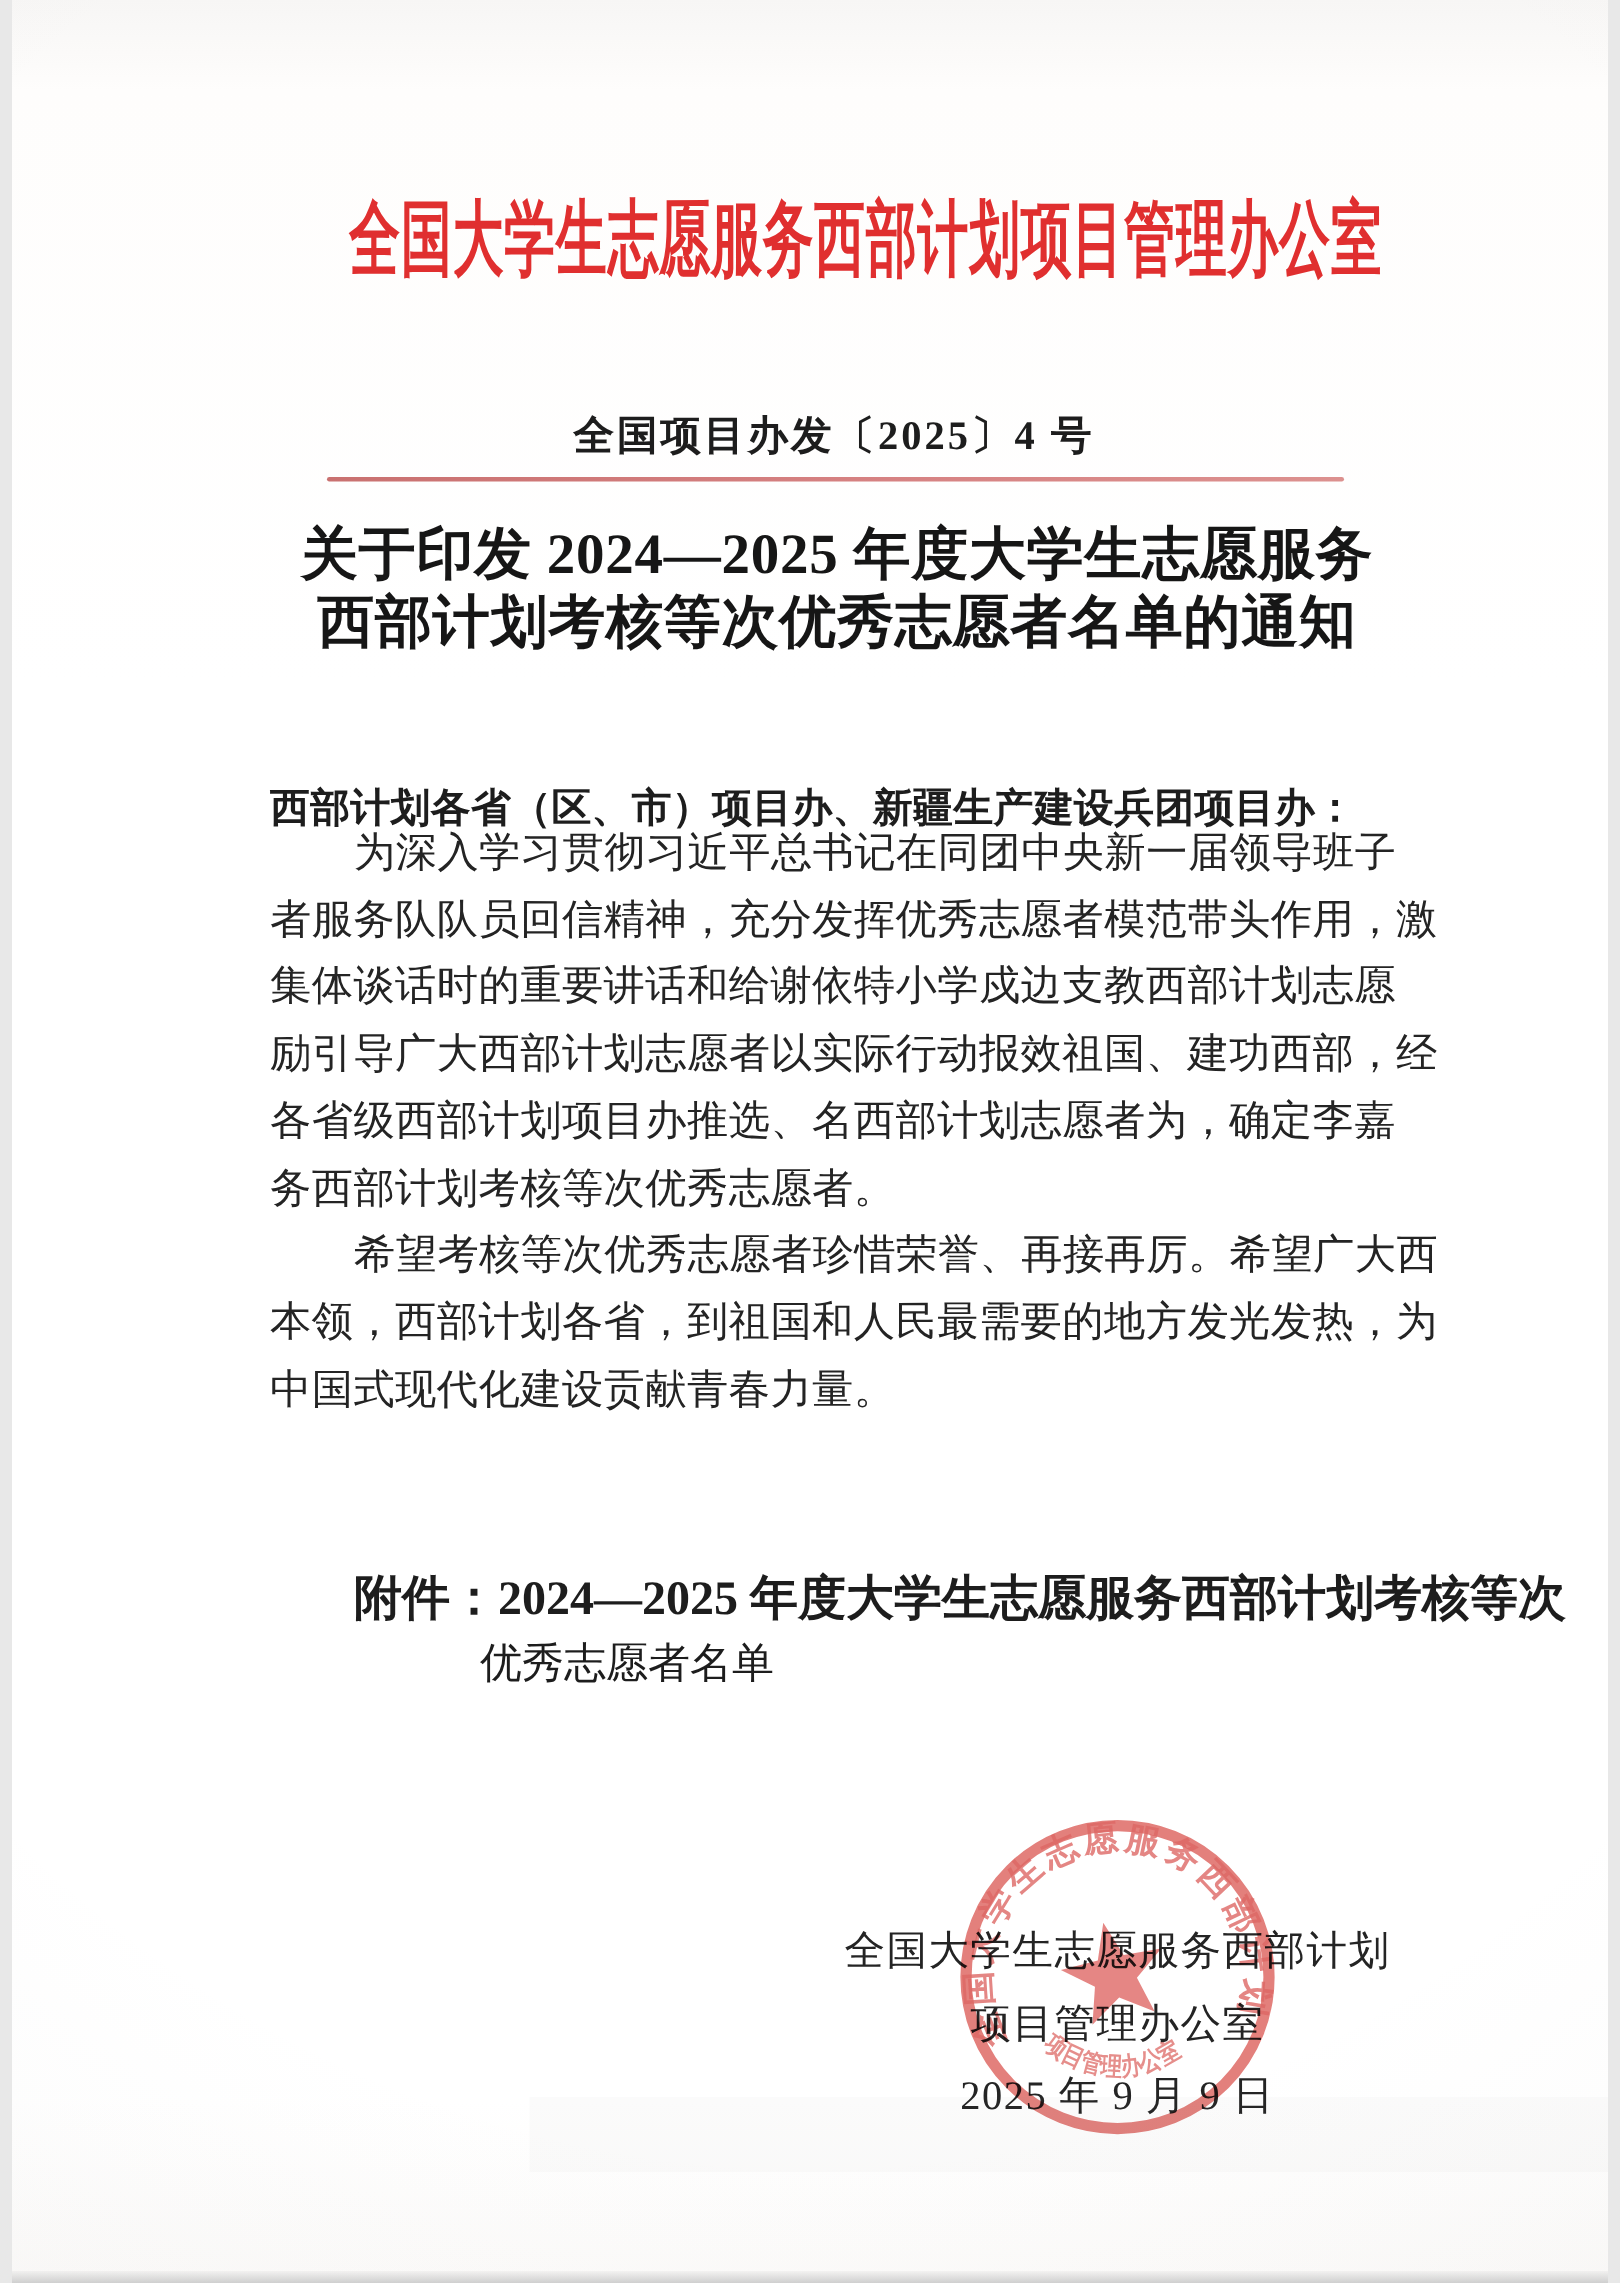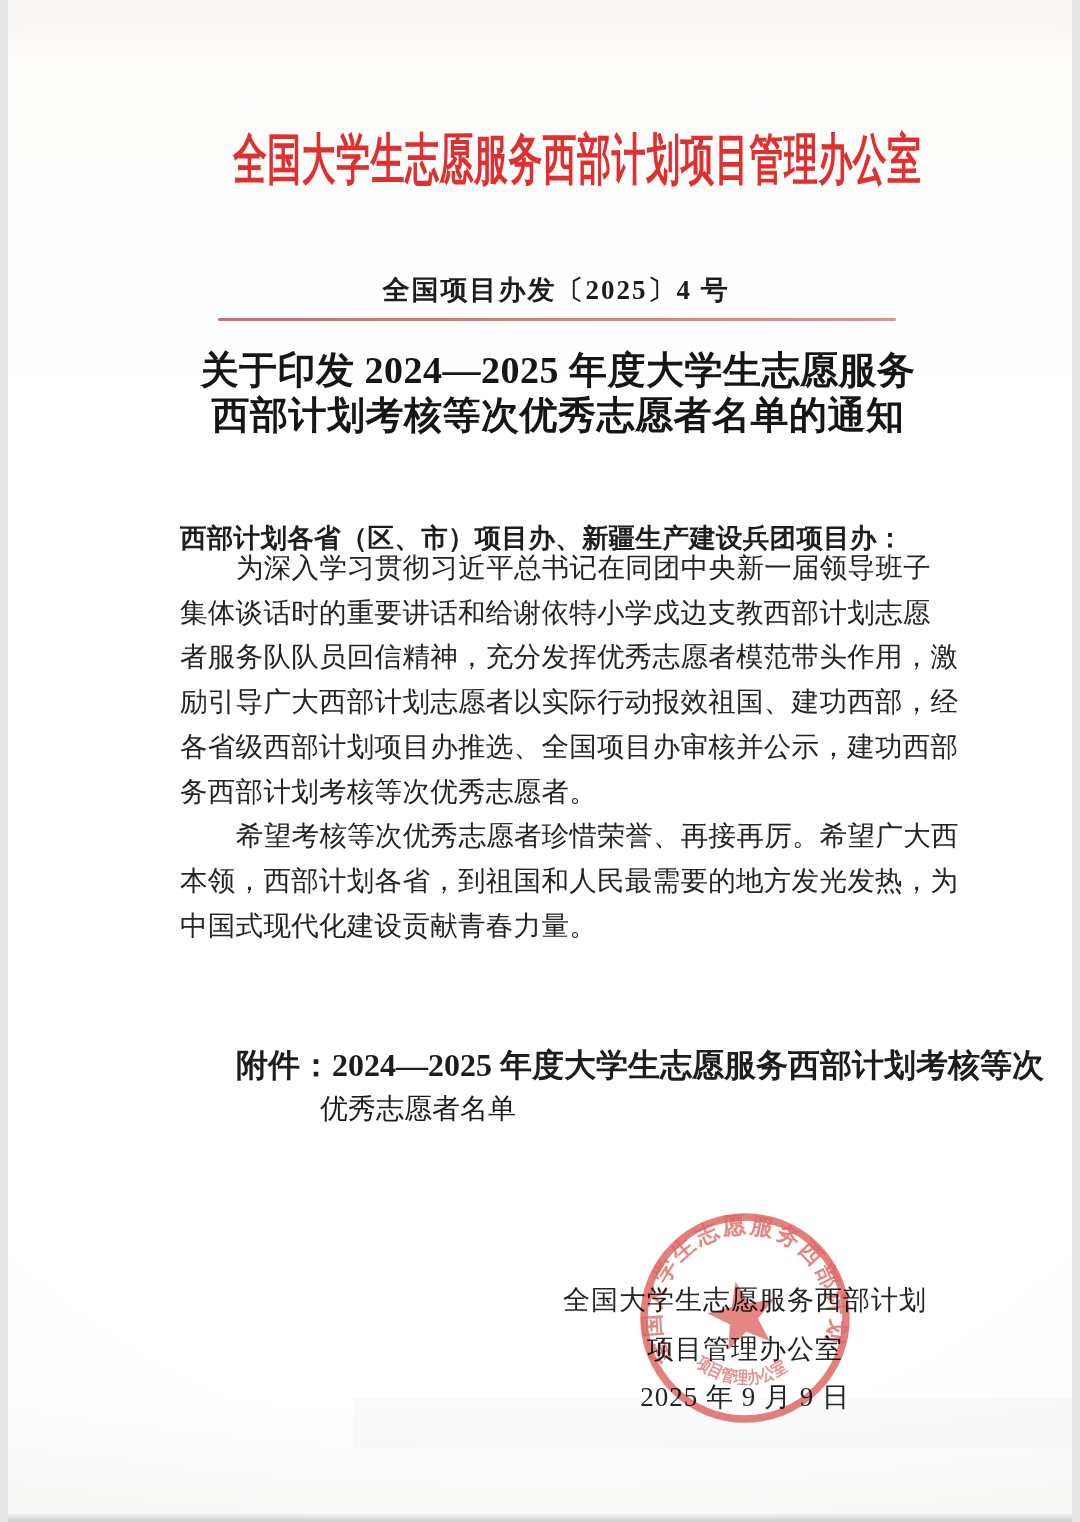--- a/index.html
+++ b/index.html
@@ -92,24 +92,24 @@
 
   <div class="doc-title">
     <div>关于印发 2024—2025 年度大学生志愿服务</div>
     <div>西部计划考核等次优秀志愿者名单的通知</div>
   </div>
 
   <div class="salutation">西部计划各省（区、市）项目办、新疆生产建设兵团项目办：</div>
 
   <div class="body-block">
     <div class="line indent">为深入学习贯彻习近平总书记在同团中央新一届领导班子</div>
+    <div class="line">者服务队队员回信精神，充分发挥优秀志愿者模范带头作用，激</div>
     <div class="line">集体谈话时的重要讲话和给谢依特小学戍边支教西部计划志愿</div>
-    <div class="line">者服务队队员回信精神，充分发挥优秀志愿者模范带头作用，激</div>
     <div class="line">励引导广大西部计划志愿者以实际行动报效祖国、建功西部，经</div>
-    <div class="line">各省级西部计划项目办推选、全国项目办审核并公示，建功西部</div>
+    <div class="line">各省级西部计划项目办推选、名西部计划志愿者为，确定李嘉</div>
     <div class="line">务西部计划考核等次优秀志愿者。</div>
     <div class="line indent">希望考核等次优秀志愿者珍惜荣誉、再接再厉。希望广大西</div>
     <div class="line">本领，西部计划各省，到祖国和人民最需要的地方发光发热，为</div>
     <div class="line">中国式现代化建设贡献青春力量。</div>
   </div>
 
   <div class="attach-line1">附件：2024—2025 年度大学生志愿服务西部计划考核等次</div>
   <div class="attach-line2">优秀志愿者名单</div>
 
   <div class="signature">

